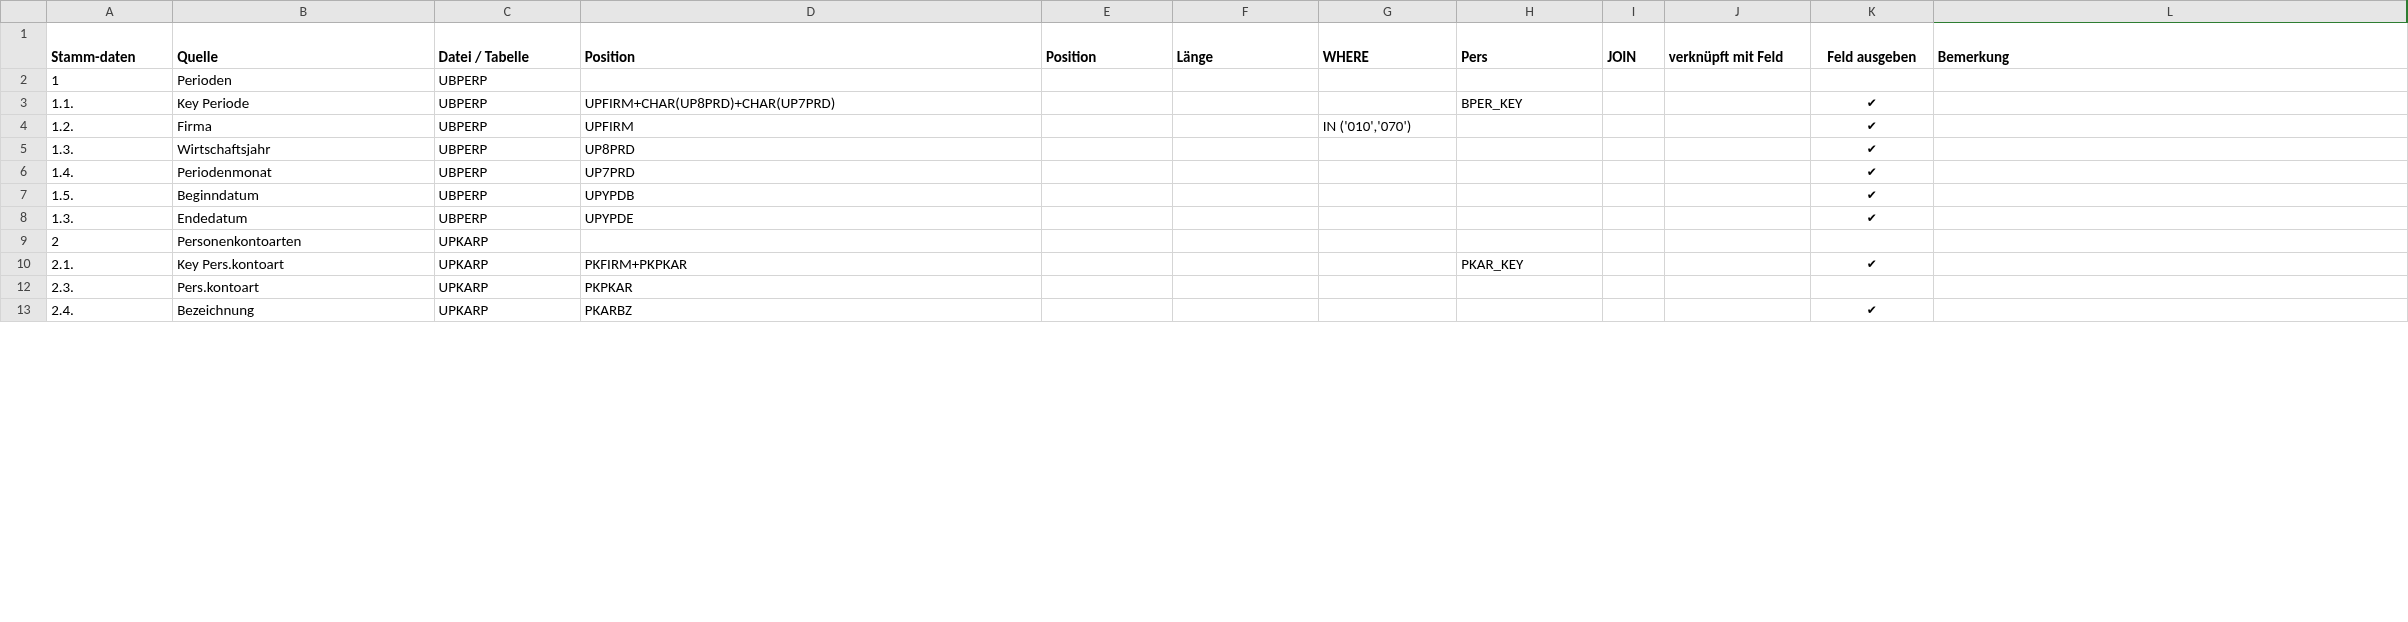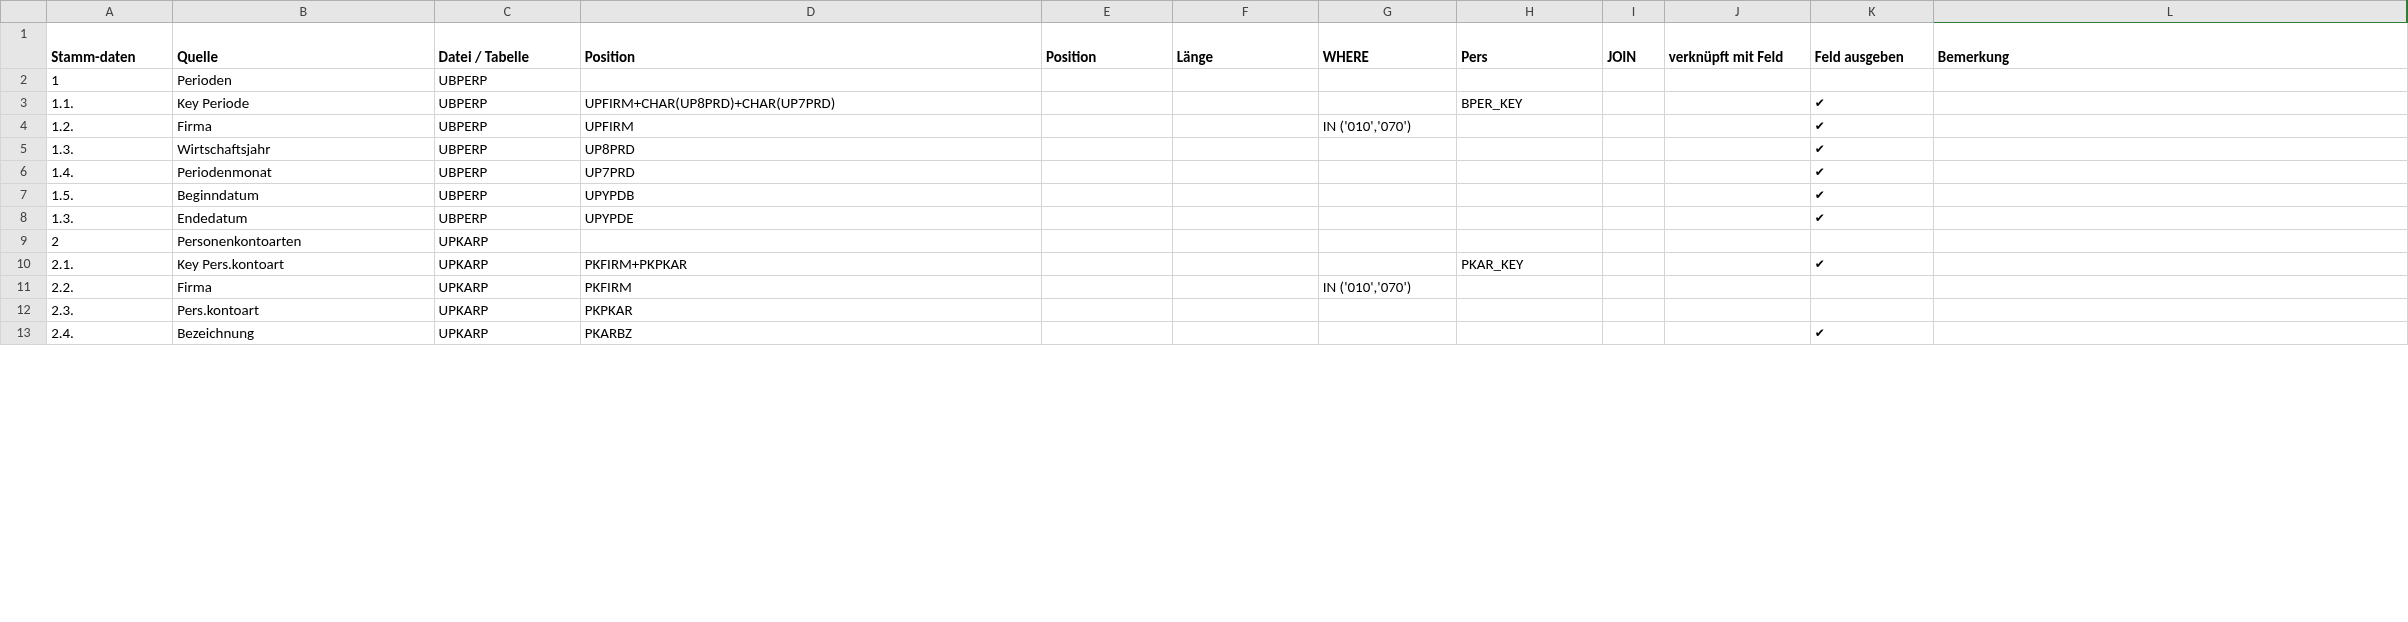--- a/index.html
+++ b/index.html
@@ -78,21 +78,21 @@
   td.sel-col {
     border-left: 1px solid #2e7d32;
     border-right: 2px solid #2e7d32;
   }
   tr.colhdr th.selected-col {
     border-left: 1px solid #2e7d32;
     border-right: 2px solid #2e7d32;
     border-bottom: 1px solid #2e7d32;
   }
   .indent1 { padding-left: 20px; margin-top: 48px; }
-  .center { text-align: left; margin-top: 48px; }
+  .center { text-align: center; margin-top: 48px; }
   .check {
     font-size: 12px;
     line-height: 18px;
   }
   
   col.c-rownum { width: 30px; }
   col.c-A { width: 82px; }
   col.c-B { width: 170px; }
   col.c-C { width: 95px; }
   col.c-D { width: 300px; }
@@ -289,35 +289,20 @@
         <td></td>
         <td></td>
         <td></td>
         <td>PKAR_KEY</td>
         <td></td>
         <td></td>
         <td class="center check">✔</td>
         <td class="sel-col"></td>
       </tr>
       <tr>
-        <th class="rowhdr">11</th>
-        <td>2.2.</td>
-        <td class="indent1">Firma</td>
-        <td>UPKARP</td>
-        <td>PKFIRM</td>
-        <td></td>
-        <td></td>
-        <td>IN ('010','070')</td>
-        <td></td>
-        <td></td>
-        <td></td>
-        <td class="center check"></td>
-        <td class="sel-col"></td>
-      </tr>
-      <tr>
         <th class="rowhdr">12</th>
         <td>2.3.</td>
         <td class="indent1">Pers.kontoart</td>
         <td>UPKARP</td>
         <td>PKPKAR</td>
         <td></td>
         <td></td>
         <td></td>
         <td></td>
         <td></td>

